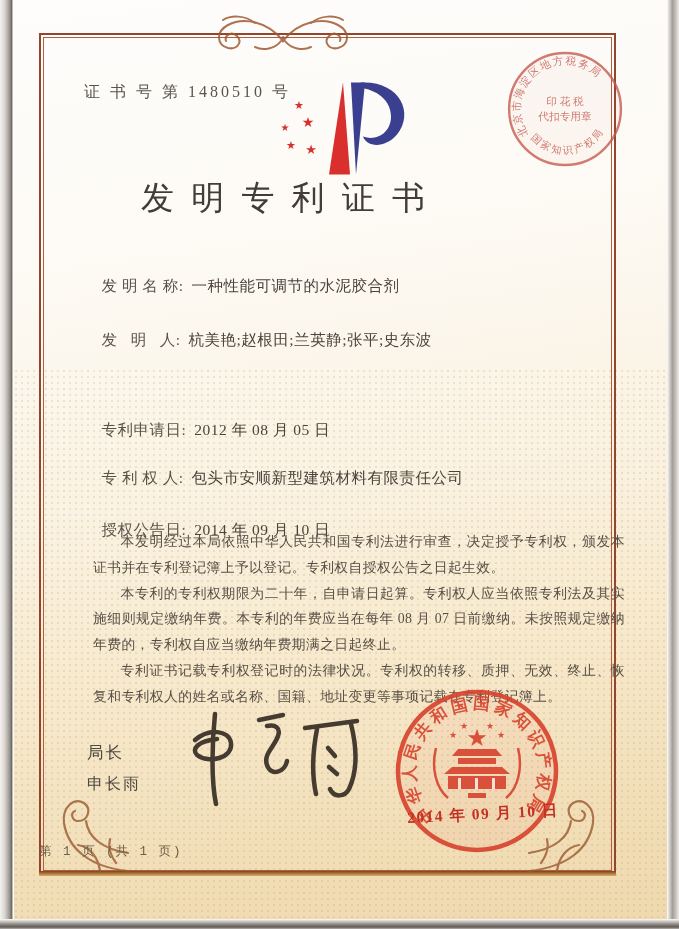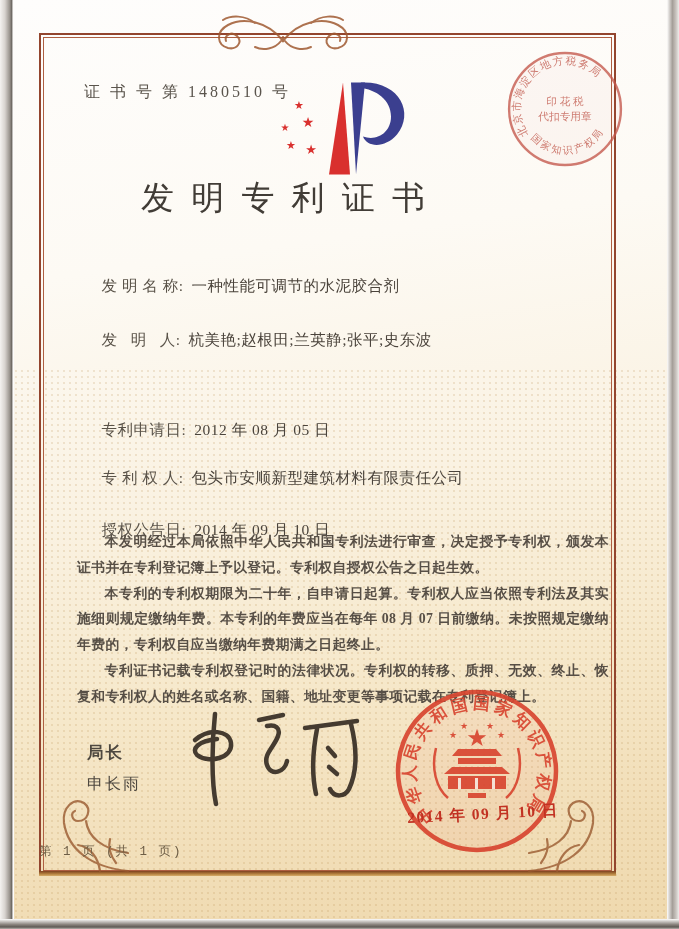--- a/index.html
+++ b/index.html
@@ -39,26 +39,26 @@
   .doc-title { position:absolute; left:26px; top:176px; width:488px; text-align:center;
     font-size:33px; color:#413c36; letter-spacing:0.52em; text-indent:0.52em; font-weight:500; }
 
   
   .field-row { position:absolute; left:71px; width:520px; font-size:15.5px; color:#544d44;
     white-space:pre; letter-spacing:0.5px; }
   .field-row .label { color:#5a5349; }
   .field-row .value { color:#4b443c; margin-left:8px; }
 
   
-  .body-text { position:absolute; left:64px; top:529px; width:532px;font-weight:bold; }
+  .body-text { position:absolute; left:80px; top:529px; width:532px; }
   .body-text p { font-size:13.8px; line-height:1.87; color:#574f46; text-align:justify;
     text-indent:2em; letter-spacing:0.4px; }
 
   
-  .sign-role { position:absolute; left:74px; top:742px; font-size:16.5px; color:#4e4840; letter-spacing:2px;font-weight:bold; }
+  .sign-role { position:absolute; left:74px; top:742px; font-size:16.5px; color:#4e4840; letter-spacing:2px; }
   .sign-name { position:absolute; left:74px; top:774px; font-size:16px; color:#4e4840; letter-spacing:2px; }
   .signature-svg { position:absolute; left:152px; top:700px; width:212px; height:118px; }
   .seal-main { position:absolute; left:379px; top:686px; width:170px; height:170px; opacity:0.92; }
   .seal-tax { position:absolute; left:491px; top:48px; width:122px; height:122px; opacity:0.78; }
   .seal-date { position:absolute; left:380px; top:804px; width:180px; text-align:center;
     font-size:15.5px; font-weight:bold; color:#c23223; letter-spacing:1.5px; transform:rotate(-3deg); }
   .footer { position:absolute; left:26px; top:843px; width:577px; text-align:left;
     font-size:12.5px; color:#6e5e46; letter-spacing:2px;font-family:Liberation Mono, monospace; }
 </style>
 </head>

